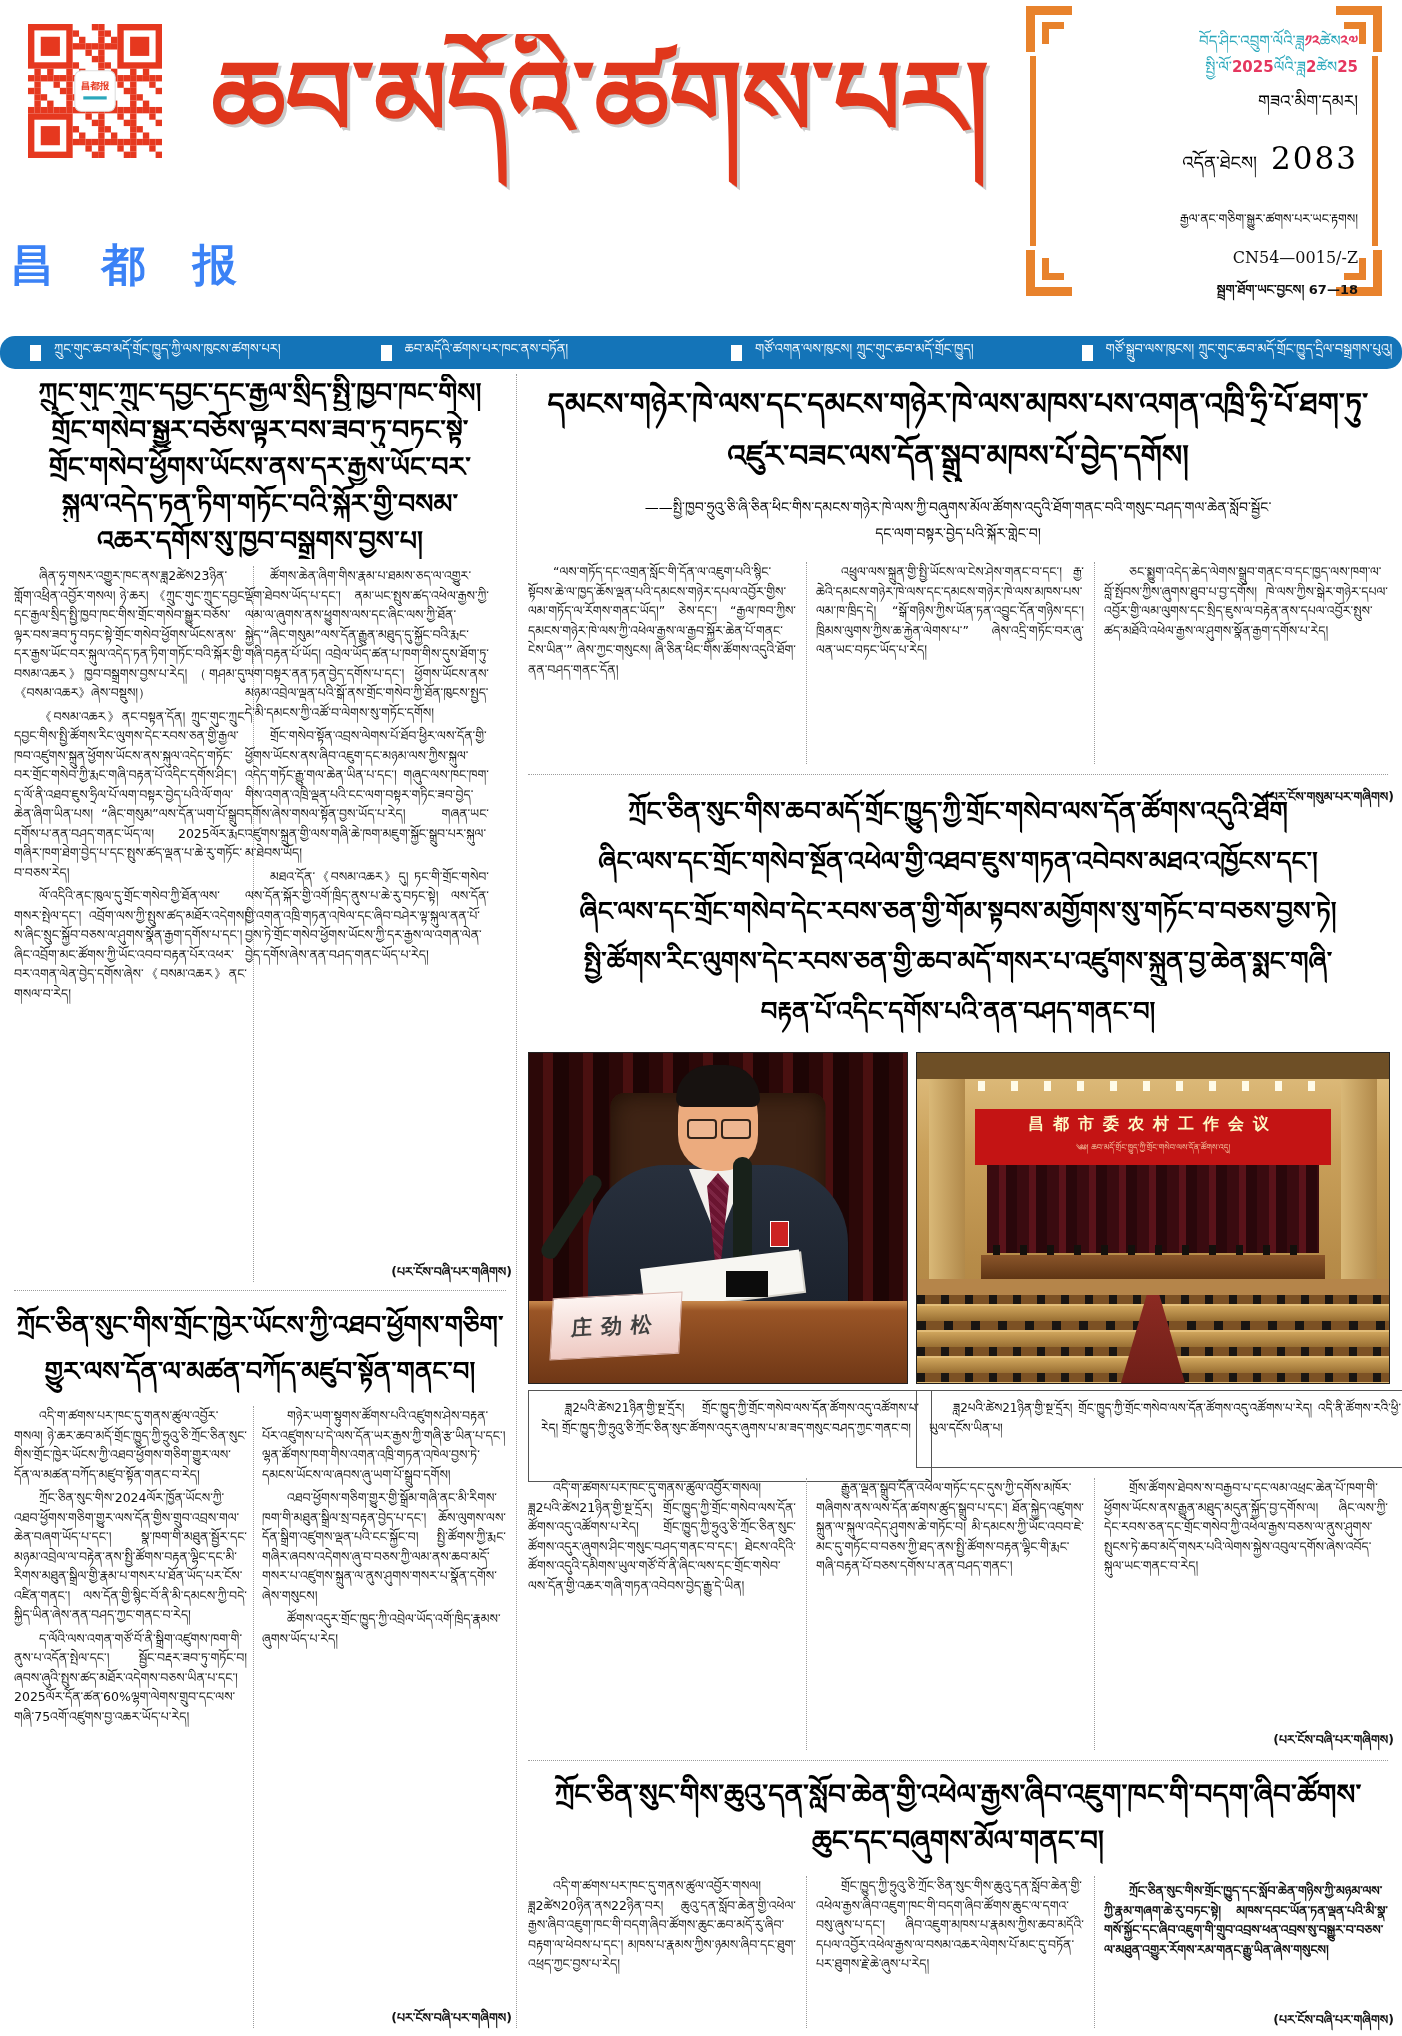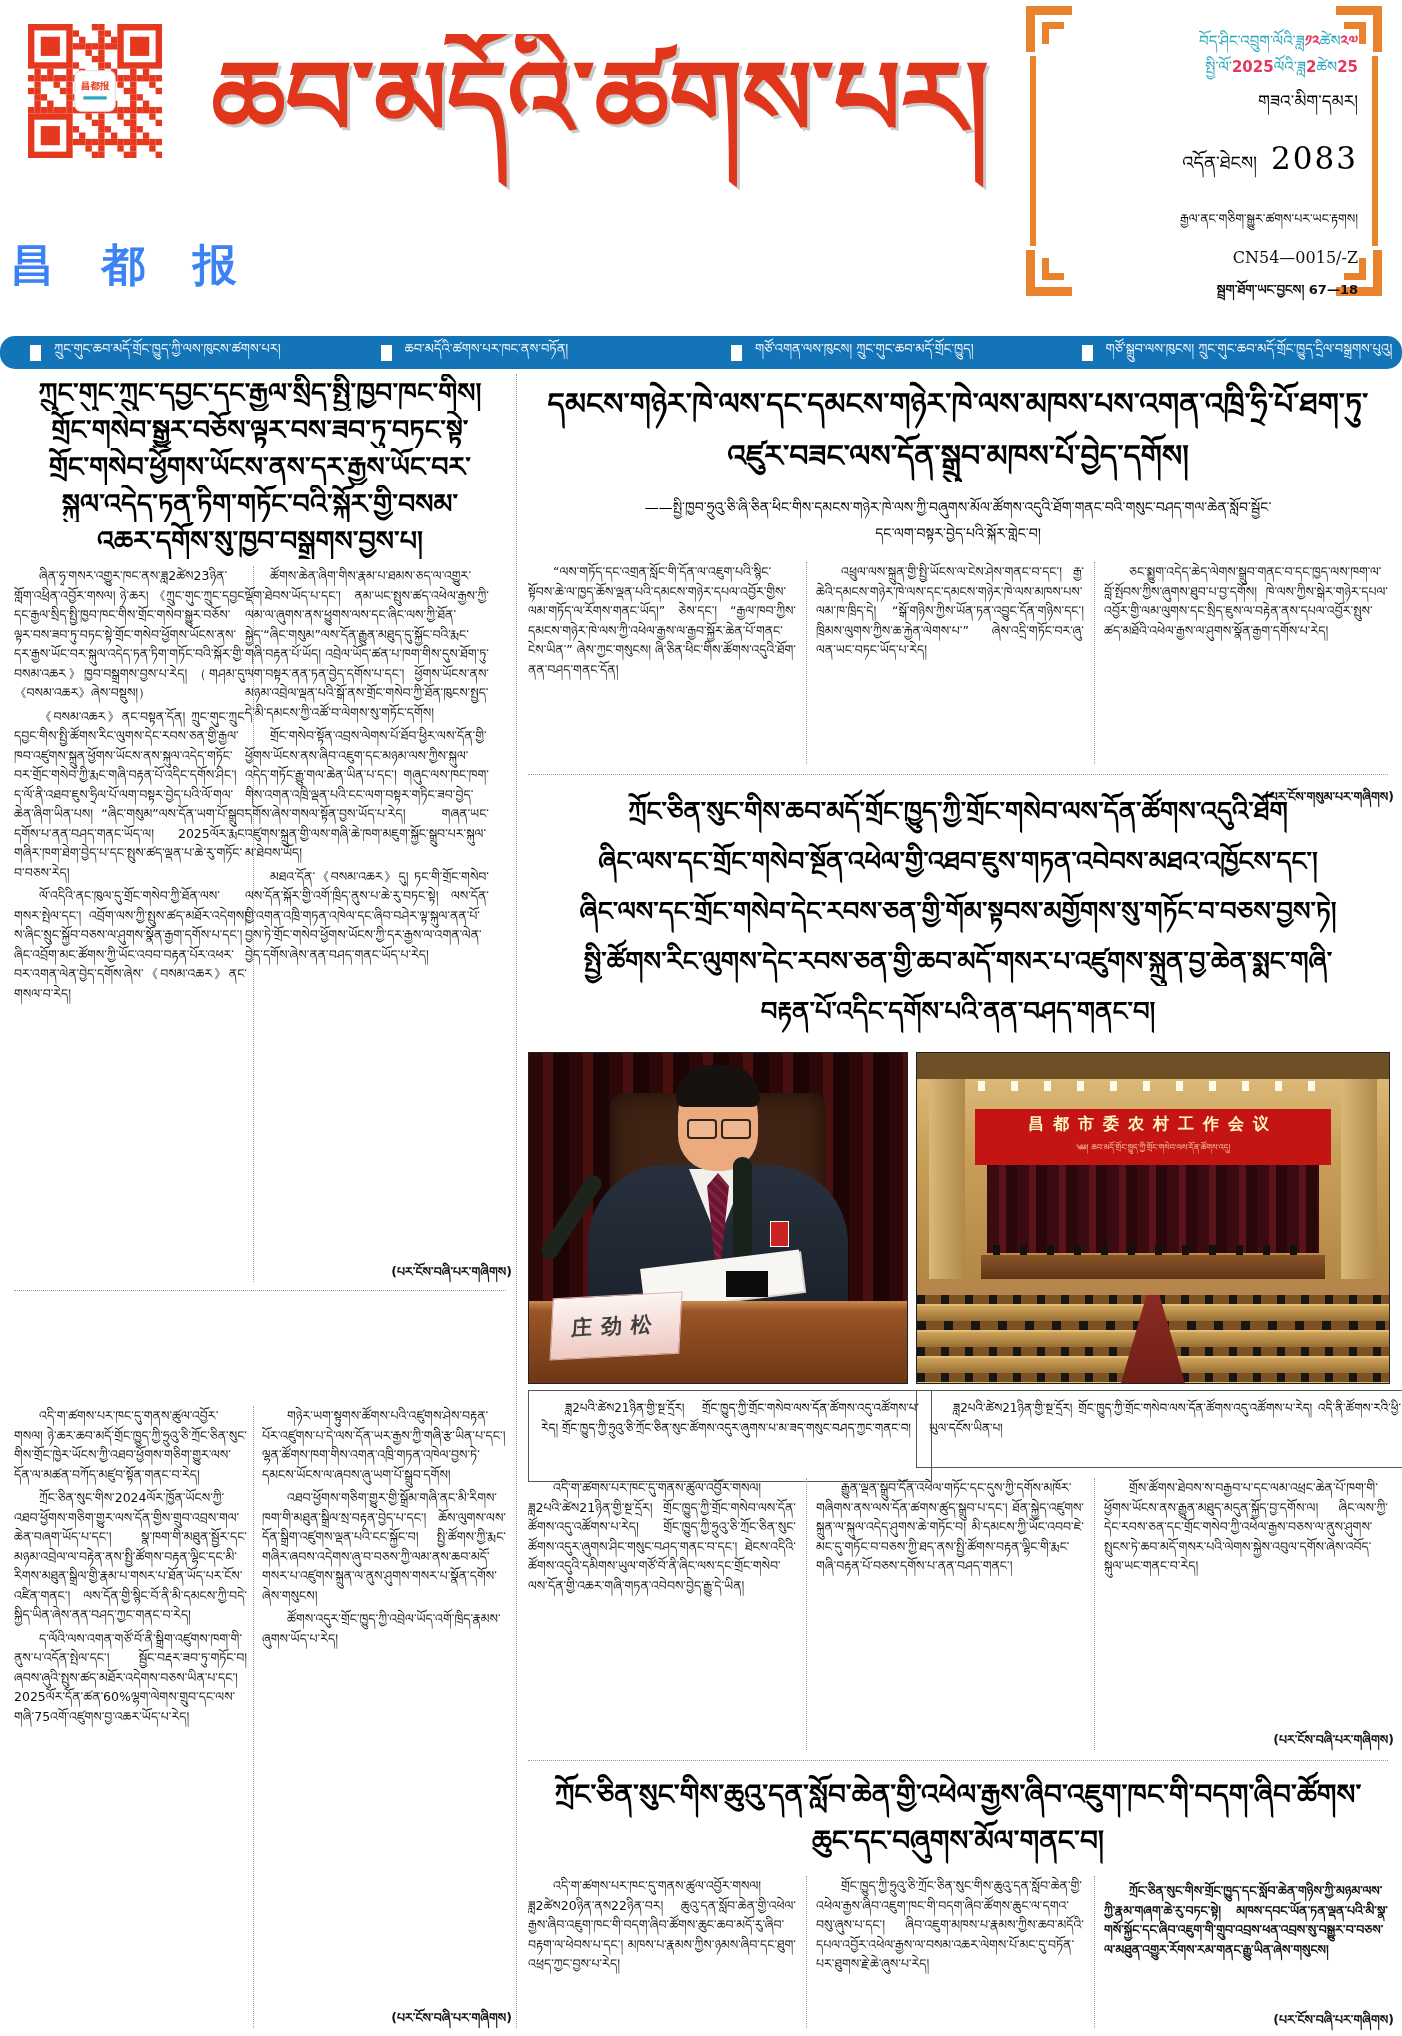--- a/index.html
+++ b/index.html
@@ -362,20 +362,24 @@
   <div class="abs vdiv" style="left:253px;top:566px;height:716px;"></div>
   <div class="abs col" style="left:245px;top:566px;width:244px;height:716px;">
       <p>ཚོགས་ཆེན་ཞིག་གིས་རྣམ་པ་ཐམས་ཅད་ལ་འགྱུར་ལྡོག་ཐེབས་ཡོད་པ་དང་། ནམ་ཡང་སྤུས་ཚད་འཕེལ་རྒྱས་ཀྱི་ལམ་ལ་ཞུགས་ནས་ཕྱུགས་ལས་དང་ཞིང་ལས་ཀྱི་ཐོན་སྐྱེད་“ཞིང་གསུམ”ལས་དོན་རྒྱུན་མཐུད་དུ་སྐྱོང་བའི་རྨང་གཞི་བརྟན་པོ་ཡོད། འབྲེལ་ཡོད་ཚན་པ་ཁག་གིས་དུས་ཐོག་ཏུ་ལག་བསྟར་ནན་ཏན་བྱེད་དགོས་པ་དང་། ཕྱོགས་ཡོངས་ནས་མཉམ་འབྲེལ་ལྡན་པའི་སྒོ་ནས་གྲོང་གསེབ་ཀྱི་ཐོན་ཁུངས་སྤྱད་དེ་མི་དམངས་ཀྱི་འཚོ་བ་ལེགས་སུ་གཏོང་དགོས།</p>
       <p>གྲོང་གསེབ་སྟོན་འབྲས་ལེགས་པོ་ཐོབ་ཕྱིར་ལས་དོན་གྱི་ཕྱོགས་ཡོངས་ནས་ཞིབ་འཇུག་དང་མཉམ་ལས་ཀྱིས་སྐུལ་འདེད་གཏོང་རྒྱུ་གལ་ཆེན་ཡིན་པ་དང་། གཞུང་ལས་ཁང་ཁག་གིས་འགན་འཁྲི་ལྡན་པའི་ངང་ལག་བསྟར་གཏིང་ཟབ་བྱེད་དགོས་ཞེས་གསལ་སྟོན་བྱས་ཡོད་པ་རེད། གཞན་ཡང་འཛུགས་སྐྲུན་གྱི་ལས་གཞི་ཆེ་ཁག་མཇུག་སྐྱོང་སྒྲུབ་པར་སྐུལ་མ་ཐེབས་ཡོད།</p>
       <p>མཐའ་དོན་《བསམ་འཆར》དུ། ཏང་གི་གྲོང་གསེབ་ལས་དོན་སྐོར་གྱི་འགོ་ཁྲིད་ནུས་པ་ཆེ་རུ་བཏང་སྟེ། ལས་དོན་གྱི་འགན་འཁྲི་གཏན་འཁེལ་དང་ཞིབ་བཤེར་ལྟ་སྐུལ་ནན་པོ་བྱས་ཏེ་གྲོང་གསེབ་ཕྱོགས་ཡོངས་ཀྱི་དར་རྒྱས་ལ་འགན་ལེན་བྱེད་དགོས་ཞེས་ནན་བཤད་གནང་ཡོད་པ་རེད།</p>
     </div>
   <div class="credit" style="left:306px;top:1258px;width:200px;">(པར་ངོས་བཞི་པར་གཞིགས)</div>
 
   <div class="abs hdiv" style="left:14px;top:1290px;width:492px;"></div>
 
+  <div class="abs hl" style="left:14px;top:1302px;width:492px;font-size:26px;line-height:46px;">
+    <div class="hl-line">ཀྲོང་ཅིན་སུང་གིས་གྲོང་ཁྱེར་ཡོངས་ཀྱི་འཐབ་ཕྱོགས་གཅིག་</div>
+    <div class="hl-line">གྱུར་ལས་དོན་ལ་མཚན་བཀོད་མཛུབ་སྟོན་གནང་བ།</div>
+  </div>
   <div class="abs col" style="left:14px;top:1406px;width:233px;height:622px;">
       <p>འདི་ག་ཚགས་པར་ཁང་དུ་གནས་ཚུལ་འབྱོར་གསལ། ཉེ་ཆར་ཆབ་མདོ་གྲོང་ཁྱུད་ཀྱི་ཧྲུའུ་ཅི་ཀྲོང་ཅིན་སུང་གིས་གྲོང་ཁྱེར་ཡོངས་ཀྱི་འཐབ་ཕྱོགས་གཅིག་གྱུར་ལས་དོན་ལ་མཚན་བཀོད་མཛུབ་སྟོན་གནང་བ་རེད།</p>
       <p>ཀྲོང་ཅིན་སུང་གིས་2024ལོར་ཁྱོན་ཡོངས་ཀྱི་འཐབ་ཕྱོགས་གཅིག་གྱུར་ལས་དོན་གྱིས་གྲུབ་འབྲས་གལ་ཆེན་བཞག་ཡོད་པ་དང་། སྣ་ཁག་གི་མཐུན་སྦྱོར་དང་མཉམ་འབྲེལ་ལ་བརྟེན་ནས་སྤྱི་ཚོགས་བརྟན་ལྷིང་དང་མི་རིགས་མཐུན་སྒྲིལ་གྱི་རྣམ་པ་གསར་པ་ཐོན་ཡོད་པར་ངོས་འཛིན་གནང་། ལས་དོན་གྱི་སྙིང་བོ་ནི་མི་དམངས་ཀྱི་བདེ་སྐྱིད་ཡིན་ཞེས་ནན་བཤད་ཀྱང་གནང་བ་རེད།</p>
       <p>ད་ལོའི་ལས་འགན་གཙོ་བོ་ནི་སྒྲིག་འཛུགས་ཁག་གི་ནུས་པ་འདོན་སྤེལ་དང་། སྦྱོང་བརྡར་ཟབ་ཏུ་གཏོང་བ། ཞབས་ཞུའི་སྤུས་ཚད་མཐོར་འདེགས་བཅས་ཡིན་པ་དང་། 2025ལོར་དོན་ཚན་60%ལྷག་ལེགས་གྲུབ་དང་ལས་གཞི་75འགོ་འཛུགས་བྱ་འཆར་ཡོད་པ་རེད།</p>
     </div>
   <div class="abs vdiv" style="left:253px;top:1406px;height:622px;"></div>
   <div class="abs col" style="left:262px;top:1406px;width:244px;height:622px;">
       <p>གཉེར་ཡག་སྟུགས་ཚོགས་པའི་འཛུགས་ཤེས་བརྟན་པོར་འཛུགས་པ་དེ་ལས་དོན་ཡར་རྒྱས་ཀྱི་གཞི་རྩ་ཡིན་པ་དང་། ལྷན་ཚོགས་ཁག་གིས་འགན་འཁྲི་གཏན་འཁེལ་བྱས་ཏེ་དམངས་ཡོངས་ལ་ཞབས་ཞུ་ཡག་པོ་སྒྲུབ་དགོས།</p>
       <p>འཐབ་ཕྱོགས་གཅིག་གྱུར་གྱི་སྒྲོམ་གཞི་ནང་མི་རིགས་ཁག་གི་མཐུན་སྒྲིལ་སྲ་བརྟན་བྱེད་པ་དང་། ཆོས་ལུགས་ལས་དོན་སྒྲིག་འཛུགས་ལྡན་པའི་ངང་སྐྱོང་བ། སྤྱི་ཚོགས་ཀྱི་རྨང་གཞིར་ཞབས་འདེགས་ཞུ་བ་བཅས་ཀྱི་ལམ་ནས་ཆབ་མདོ་གསར་པ་འཛུགས་སྐྲུན་ལ་ནུས་ཤུགས་གསར་པ་སྣོན་དགོས་ཞེས་གསུངས།</p>
       <p>ཚོགས་འདུར་གྲོང་ཁྱུད་ཀྱི་འབྲེལ་ཡོད་འགོ་ཁྲིད་རྣམས་ཞུགས་ཡོད་པ་རེད།</p>

